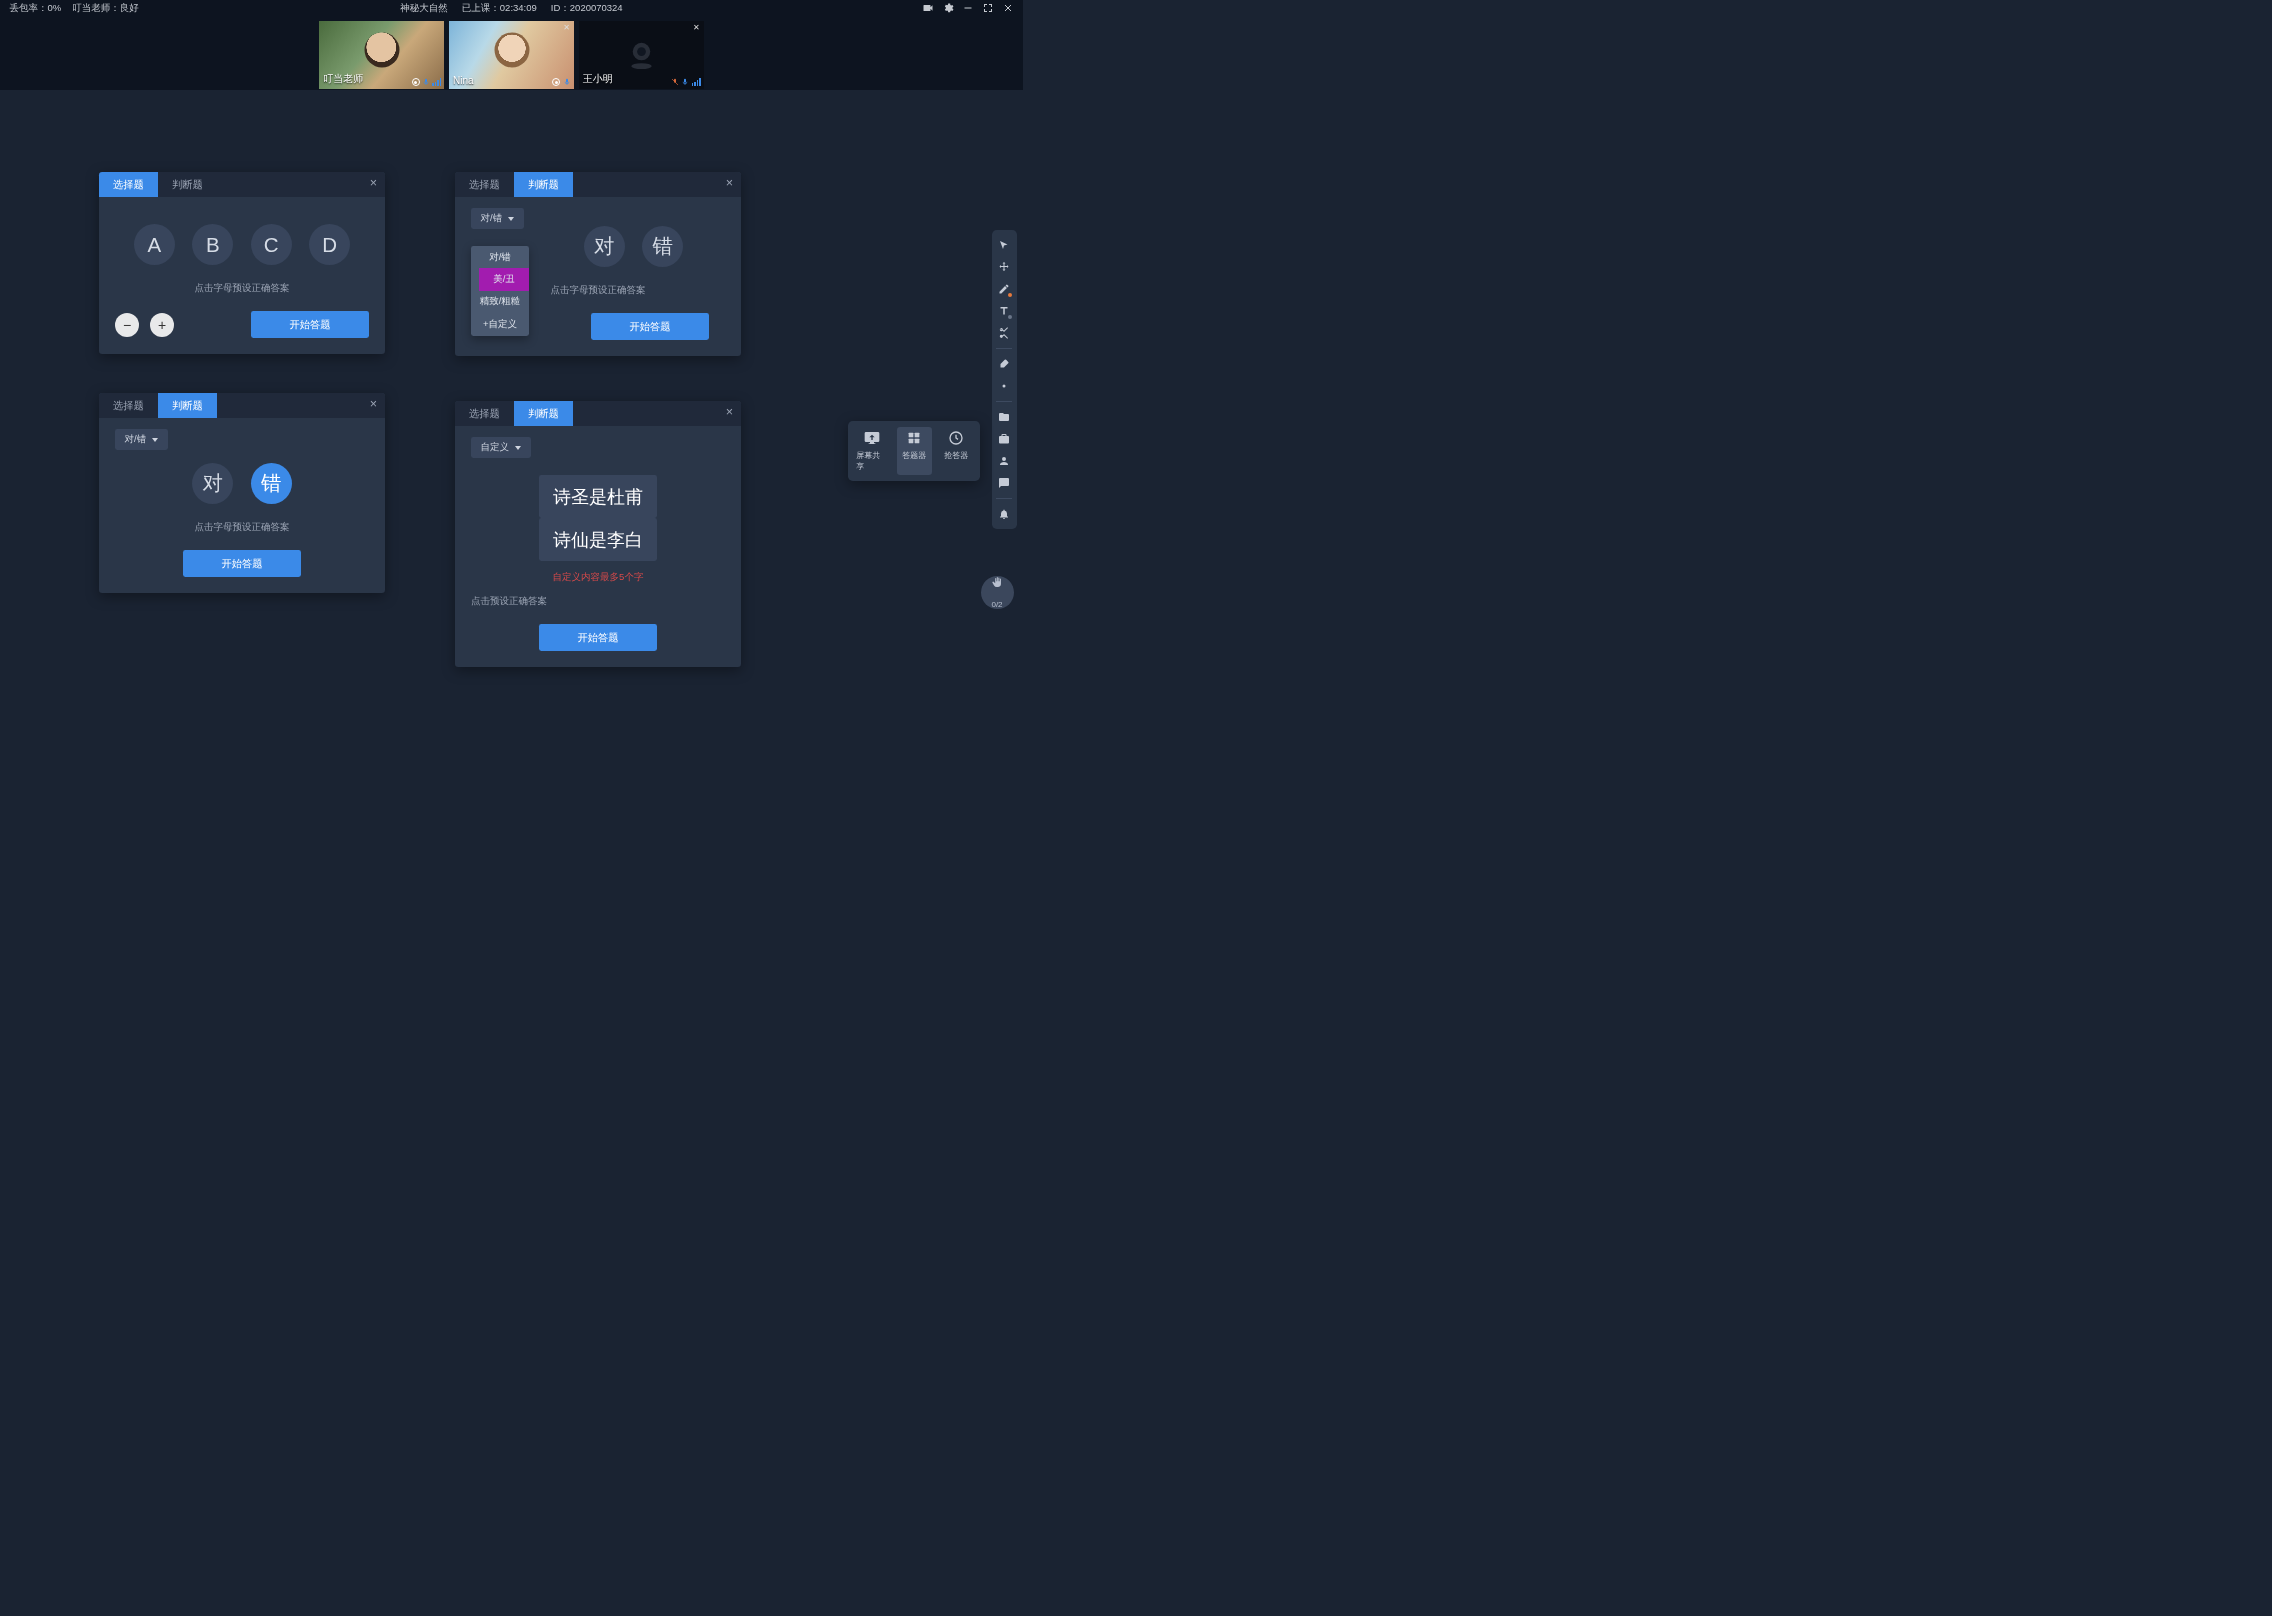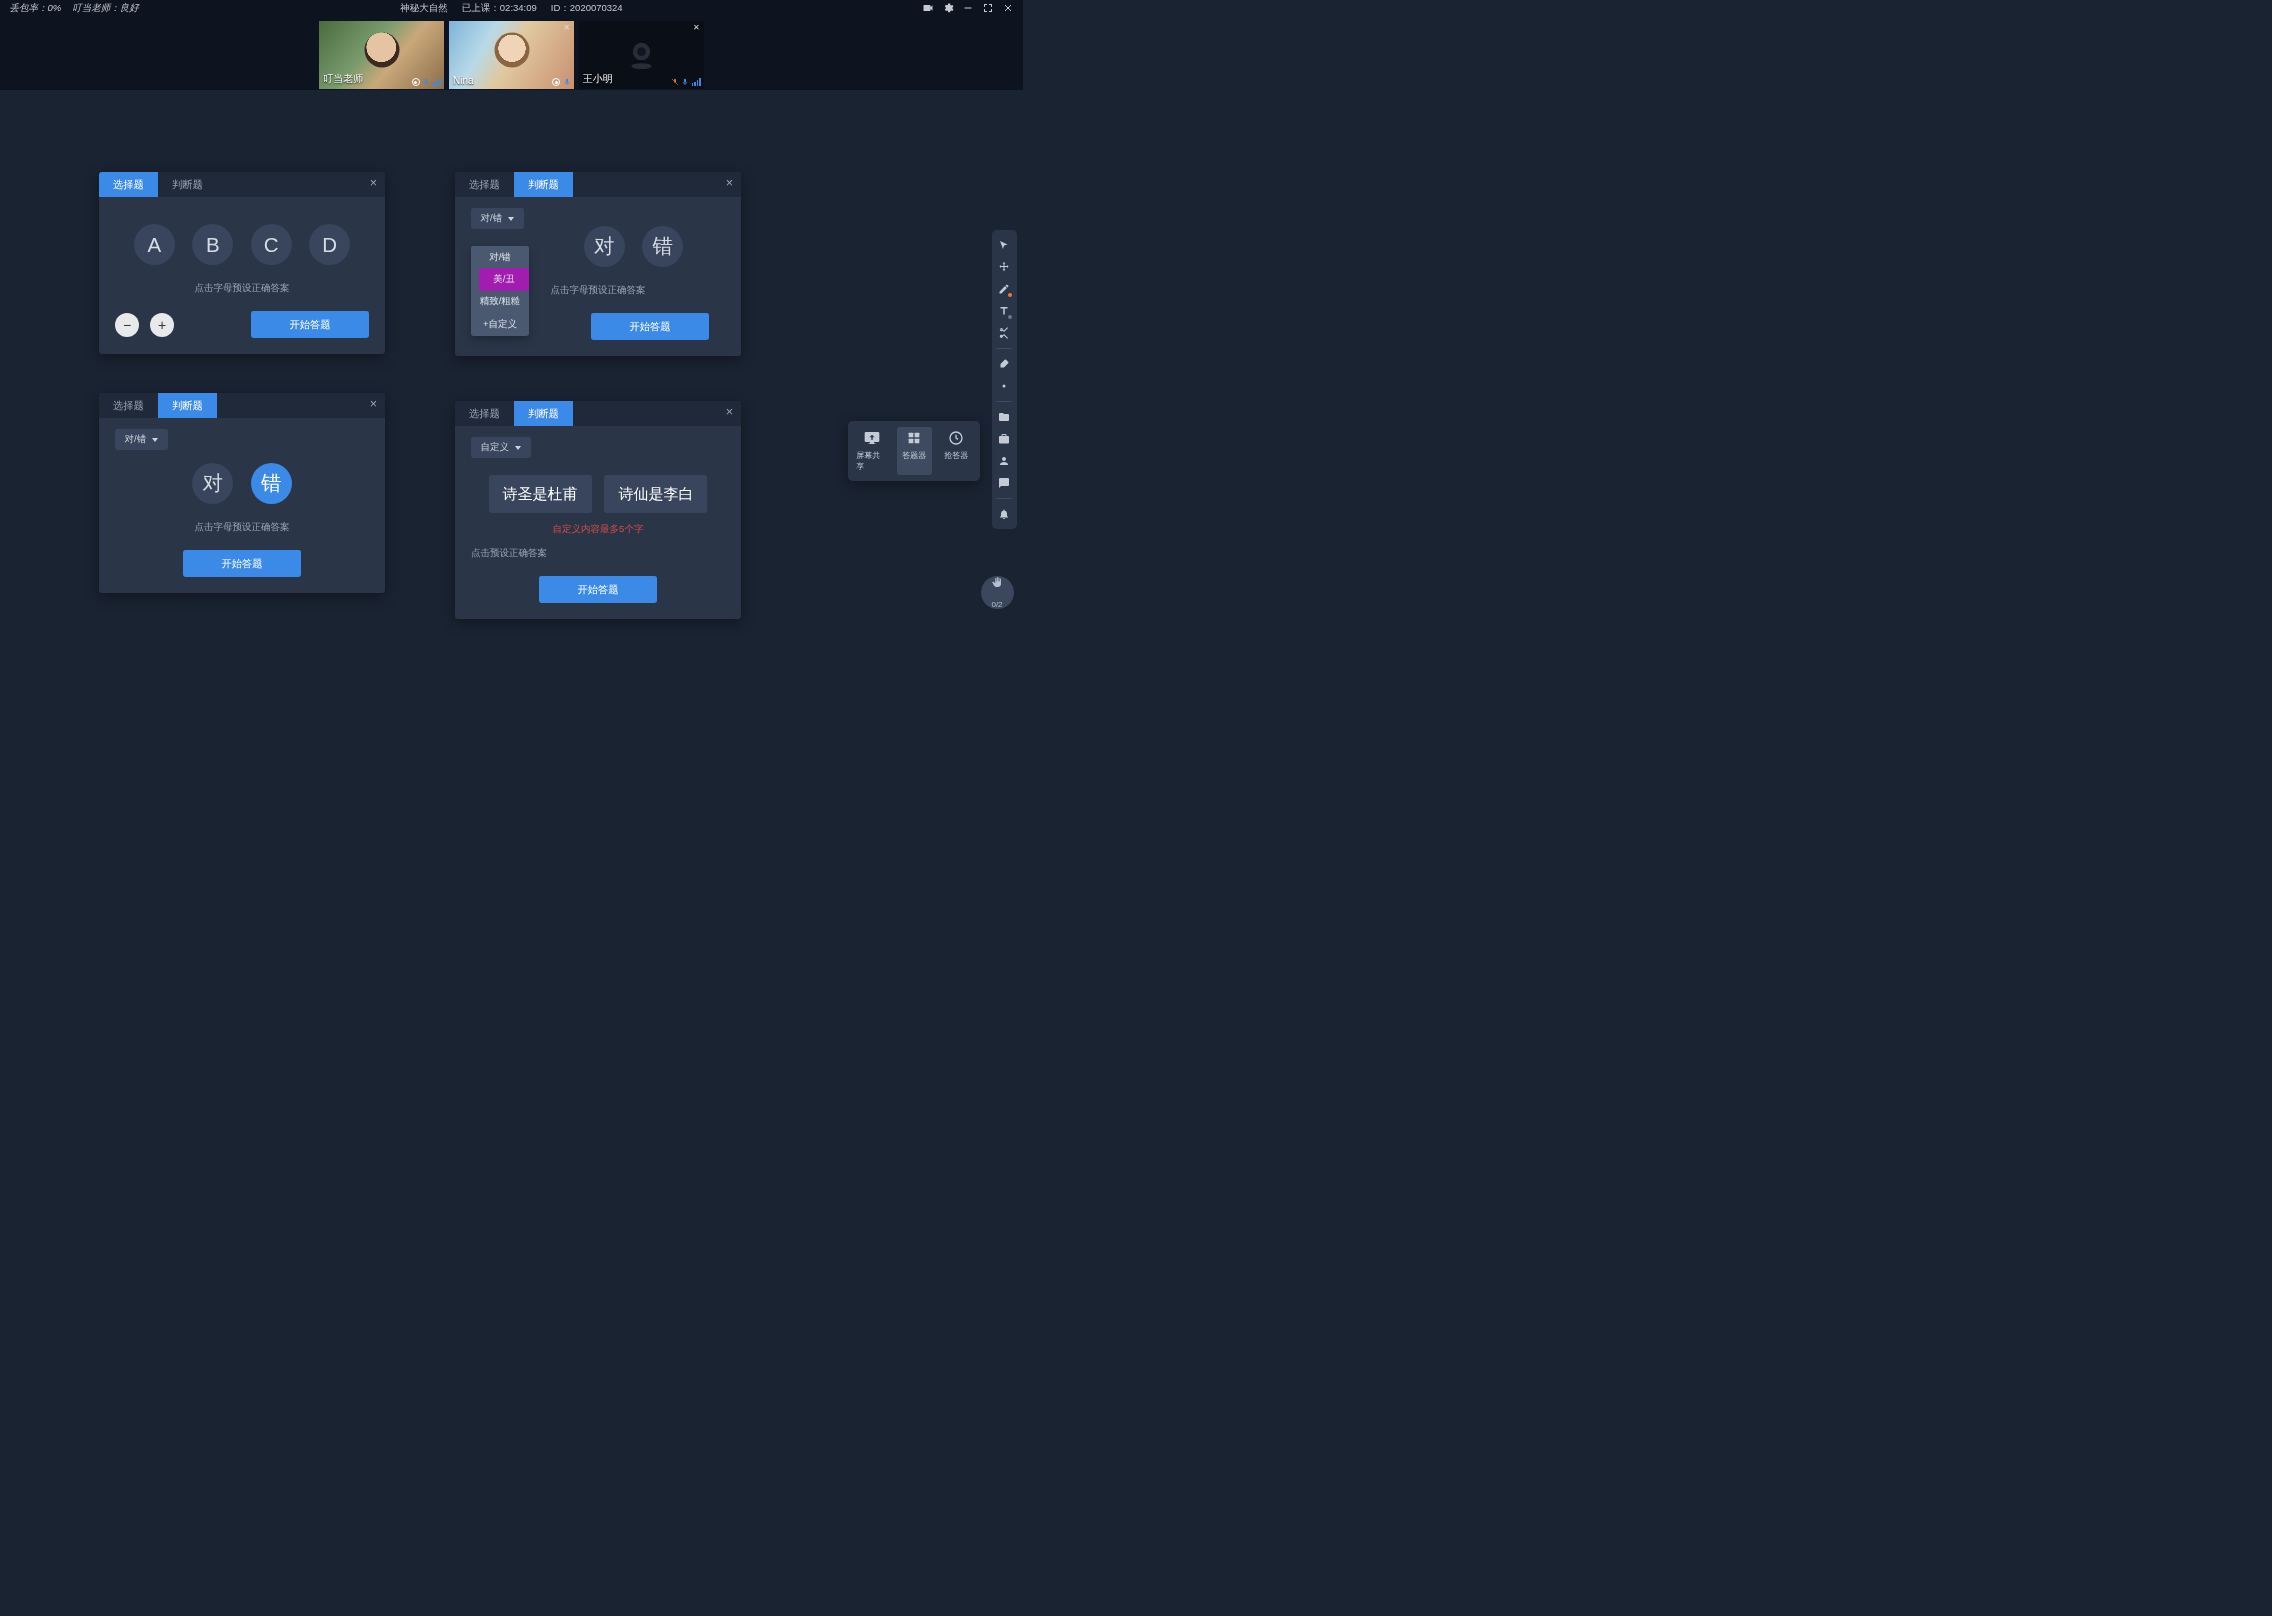--- a/index.html
+++ b/index.html
@@ -15,21 +15,21 @@
 .topbar {
   height: 17.4px;
   background: #0d1420;
   display: flex;
   align-items: center;
   font-size: 9.5px;
   color: #c5c9d0;
   padding: 0 9.5px;
   position: relative;
 }
-.topbar .left { display: flex; gap: 11px; font-style: italic; }
+.topbar .left { display: flex; gap: 11px; }
 .topbar .center {
   position: absolute;
   left: 50%;
   transform: translateX(-50%);
   display: flex;
   gap: 14px;
 }
 .topbar .right {
   margin-left: auto;
   display: flex;
@@ -193,21 +193,21 @@
   font-size: 9.5px;
   text-align: center;
   color: #dfe4ec;
   cursor: pointer;
 }
 .dropdown-item.highlight { background: #a21caf; margin-left: 8px; }
 .custom-chip {
   display: inline-block;
   background: #38455c;
   padding: 9.5px 14px;
-  font-size: 15px;
+  font-size: 18px;
   color: #fff;
   border-radius: 2.4px;
   margin: 0 4.7px;
 }
 
 .side-toolbar {
   position: absolute;
   right: 6.3px;
   top: 230px;
   width: 25px;

